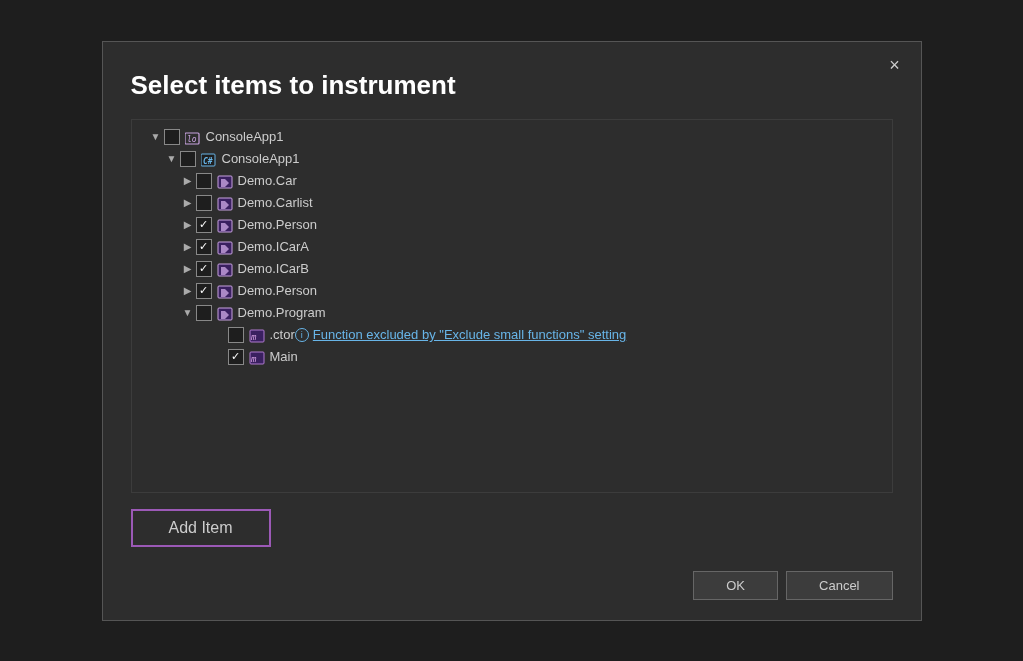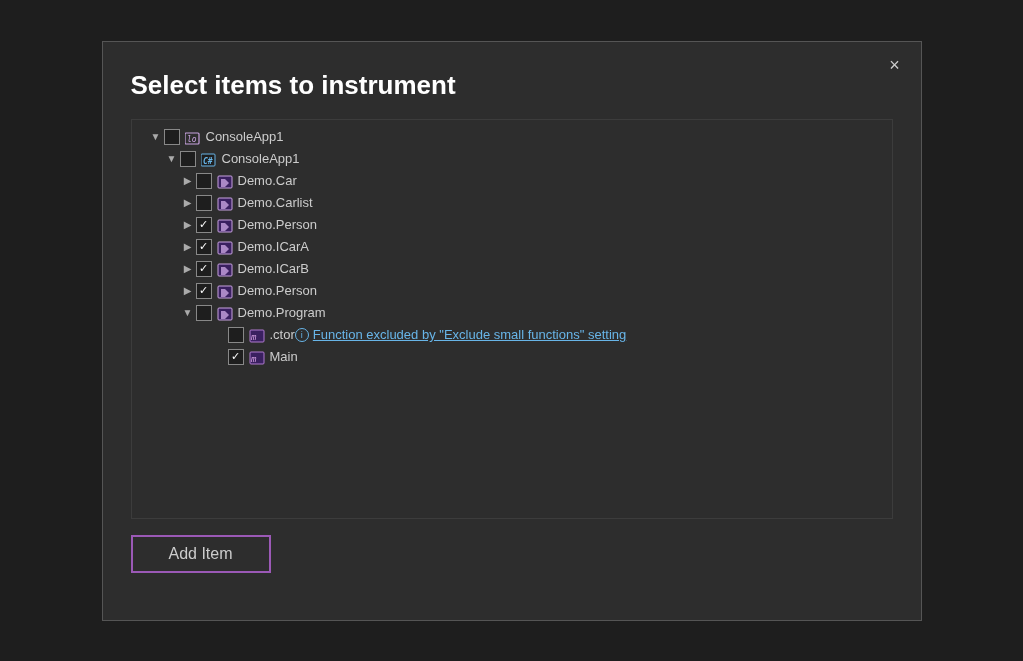--- a/index.html
+++ b/index.html
@@ -301,13 +301,17 @@
           </svg>
       </span>
       <span>Main</span>
     </div>
 
 
   </div>
 
   <button class="add-item-btn">Add Item</button>
 
+  <div class="dialog-footer">
+    <button class="footer-btn">OK</button>
+    <button class="footer-btn">Cancel</button>
+  </div>
 </div>
 
 </body></html>

